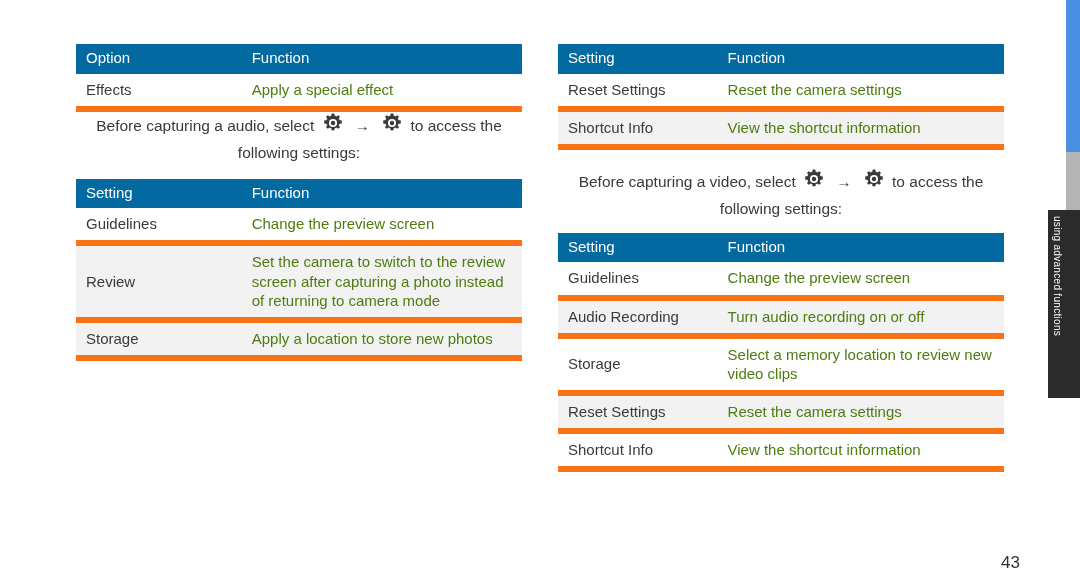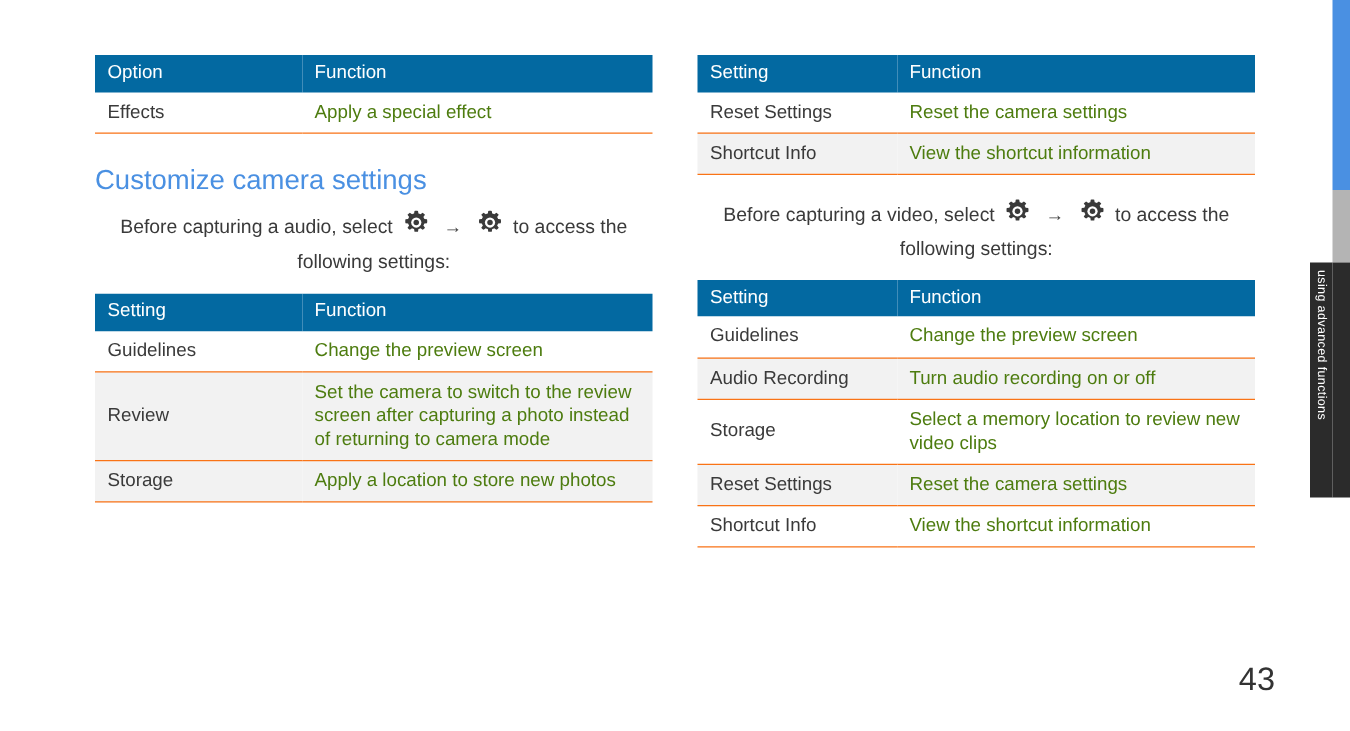--- a/index.html
+++ b/index.html
@@ -96,21 +96,21 @@
   table.tbl th {
     background: #0369a1;
     color: #ffffff;
     font-weight: normal;
     font-size: 15px;
     text-align: left;
     padding: 6px 10px 7px 10px;
     line-height: 1.1;
   }
   table.tbl td {
-    border-bottom: 1px solid #f97316;
+    border-bottom: 6px solid #f97316;
     padding: 6px 10px 7px 10px;
     font-size: 15px;
     color: #3a3a3a;
     line-height: 1.28;
     vertical-align: middle;
   }
   table.tbl td.fn {
     color: #4d7c0f;
   }
   table.tbl tr.alt td {
@@ -151,22 +151,22 @@
     display: inline-block;
     margin: 0 4px;
     color: #3a3a3a;
     font-size: 15px;
   }
 
   
   .page-number {
     position: absolute;
     right: 60px;
-    bottom: 26px;
-    font-size: 26px;
+    bottom: 12px;
+    font-size: 17px;
     color: #333333;
   }
 
   .spacer-18 { height: 18px; }
 </style>
 </head>
 <body>
 
 <div class="page">
 
@@ -189,21 +189,20 @@
         </tr>
       </thead>
       <tbody>
         <tr>
           <td class="c1">Effects</td>
           <td class="c2 fn">Apply a special effect</td>
         </tr>
       </tbody>
     </table>
 
-    <h2 class="section-title">Customize camera settings</h2>
 
     <p class="para tight">
       <span>Before capturing a audio, select</span>
       <span class="gear">
         <svg width="24" height="24" viewBox="0 0 24 24" aria-hidden="true">
           <g fill="#3a3a3a">
             <path d="M12 1.6c-.5 0-1 .04-1.4.1l-.35 2.05a7.6 7.6 0 0 0-1.63.68L6.9 3.21c-.73.45-1.37 1.02-1.9 1.68l1.3 1.63c-.35.5-.63 1.04-.83 1.62l-2.06.22c-.14.53-.21 1.08-.21 1.64s.07 1.11.21 1.64l2.06.22c.2.58.48 1.12.83 1.62l-1.3 1.63c.53.66 1.17 1.23 1.9 1.68l1.72-1.22c.51.3 1.06.53 1.63.68l.35 2.05c.46.06.93.1 1.4.1s.94-.04 1.4-.1l.35-2.05a7.6 7.6 0 0 0 1.63-.68l1.72 1.22c.73-.45 1.37-1.02 1.9-1.68l-1.3-1.63c.35-.5.63-1.04.83-1.62l2.06-.22c.14-.53.21-1.08.21-1.64s-.07-1.11-.21-1.64l-2.06-.22a6.6 6.6 0 0 0-.83-1.62l1.3-1.63a7.9 7.9 0 0 0-1.9-1.68l-1.72 1.22a7.6 7.6 0 0 0-1.63-.68L13.4 1.7c-.46-.06-.93-.1-1.4-.1z"></path>
             <circle cx="12" cy="11" r="4.1" fill="#ffffff"></circle>
             <circle cx="12" cy="11" r="2.2" fill="#3a3a3a"></circle>
           </g>

